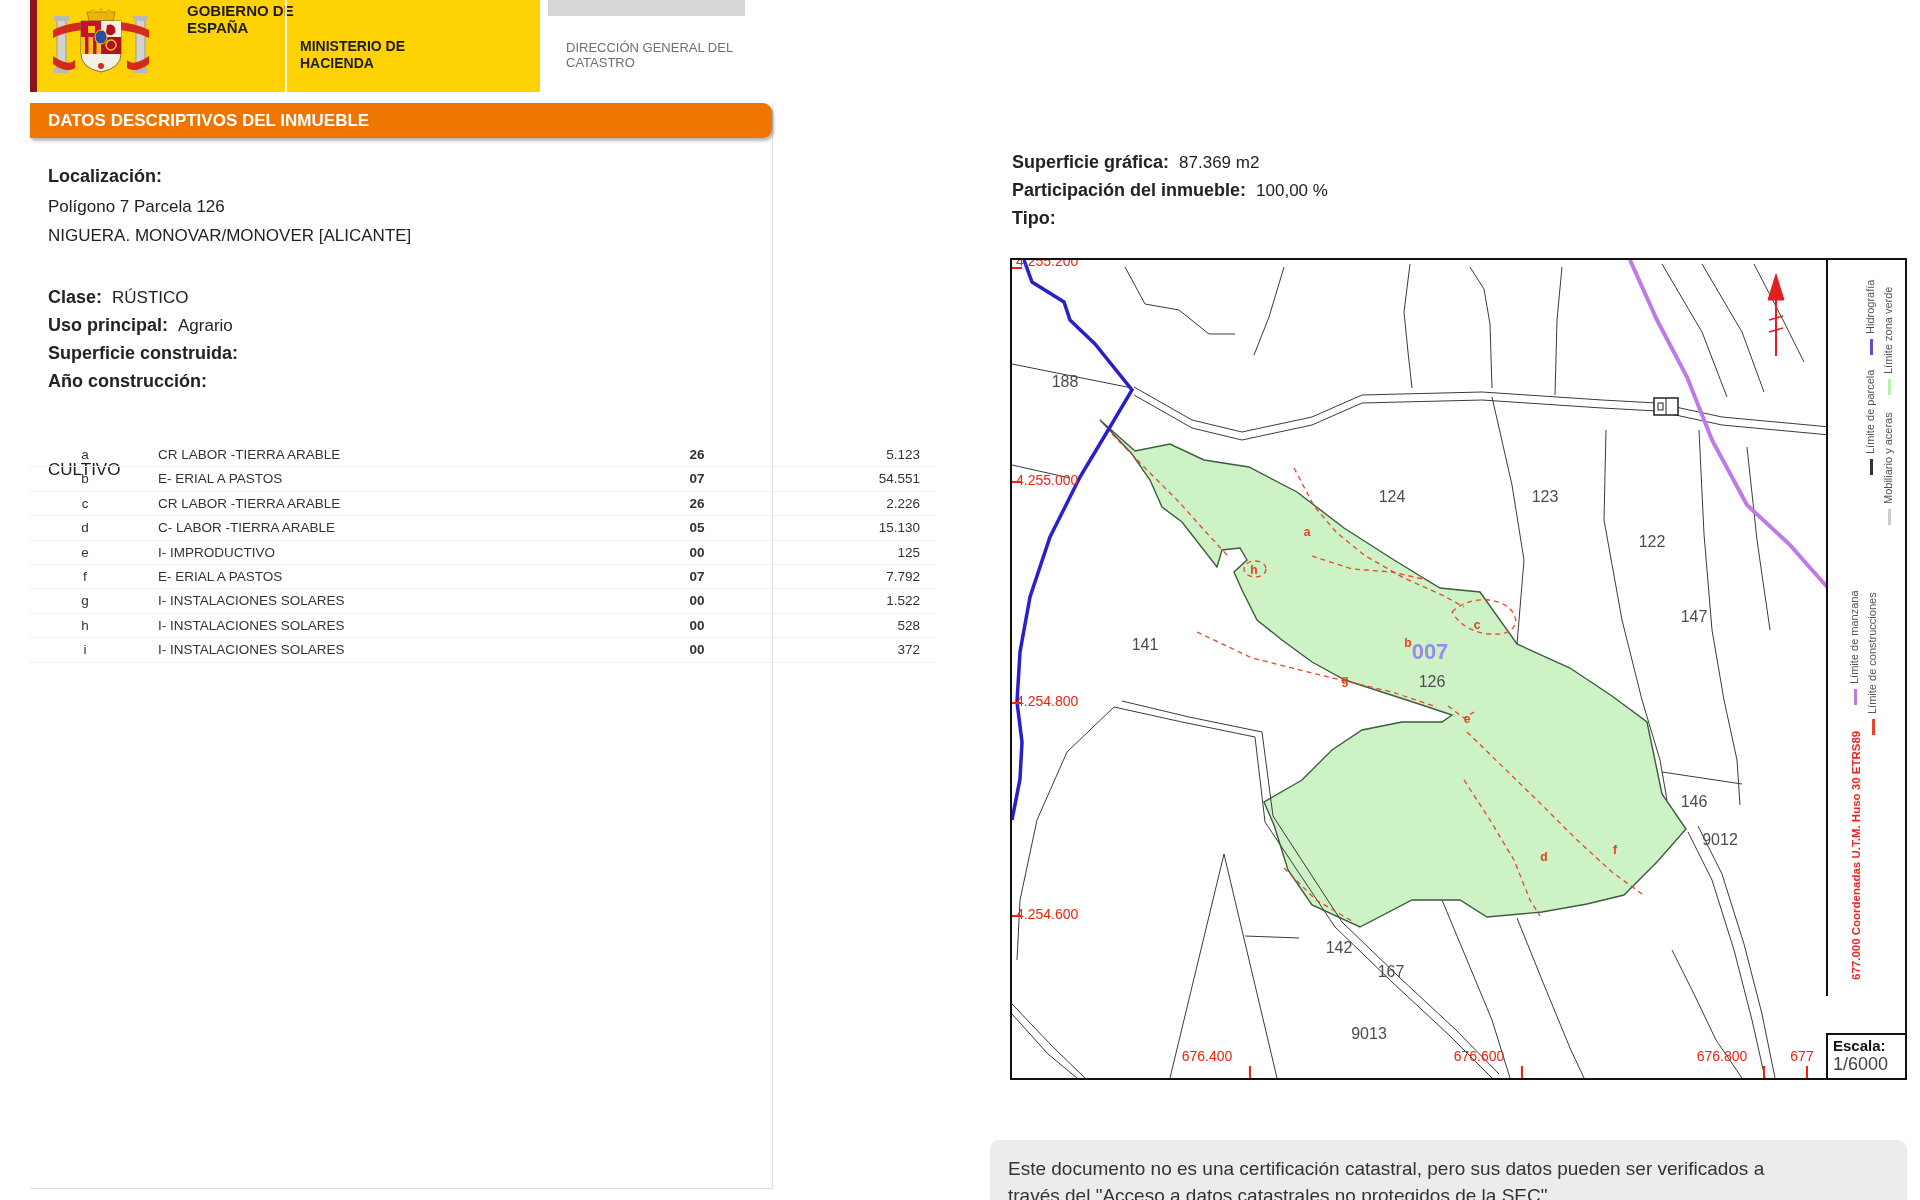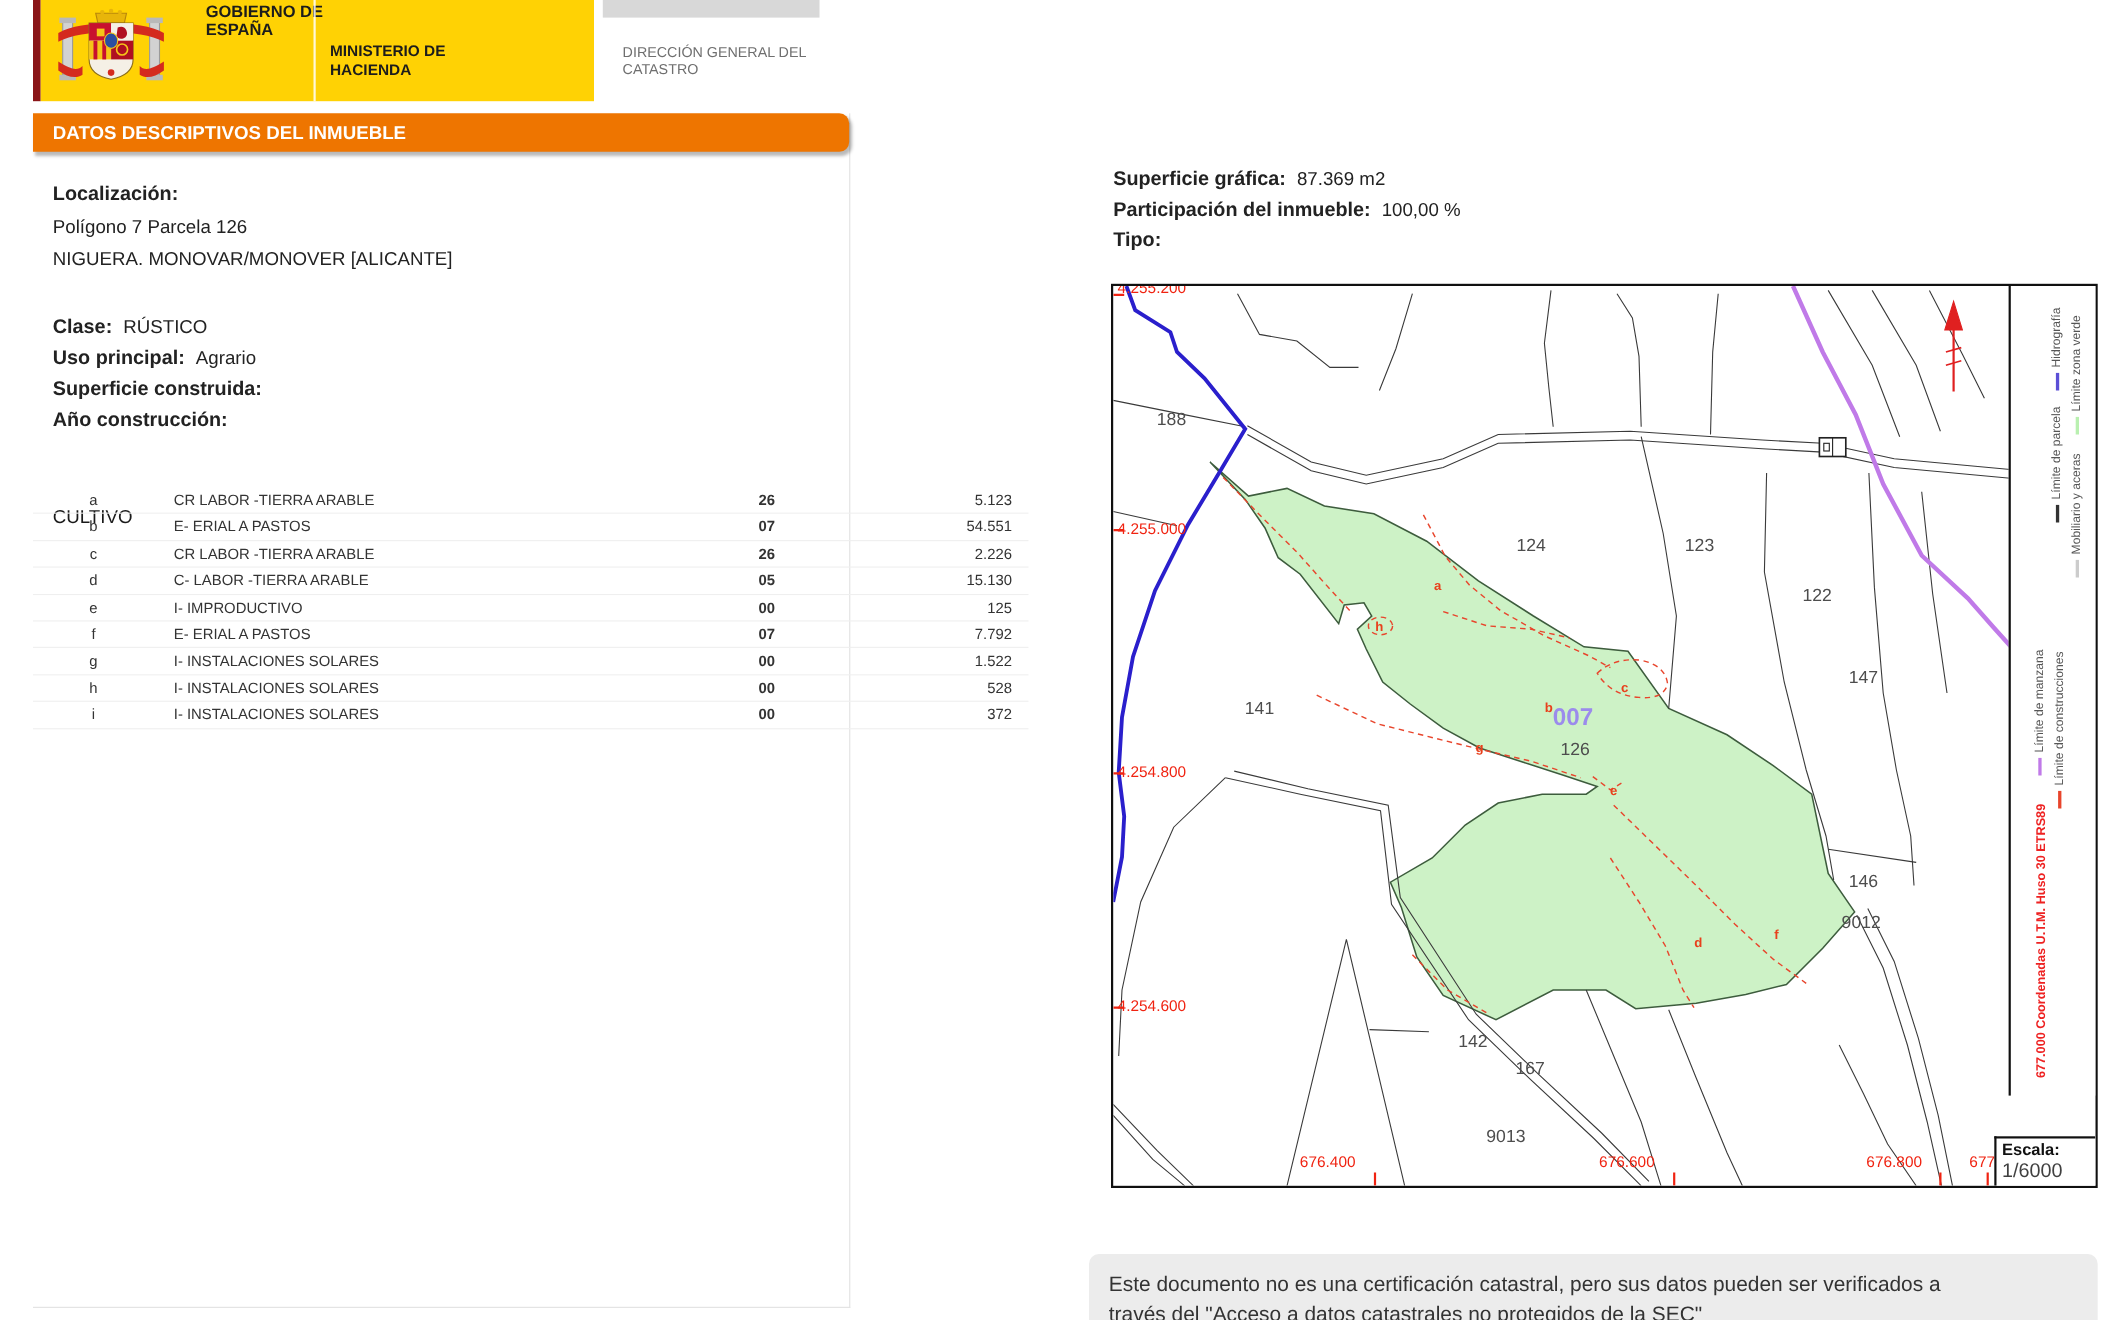--- a/index.html
+++ b/index.html
@@ -55,21 +55,21 @@
   .coord{position:absolute;font-size:14px;color:#f02311;white-space:nowrap;}
   .coord.xc{transform:translateX(-50%);}
   .sidebar{position:absolute;right:0;top:0;width:79px;height:736px;background:#fff;border-left:2px solid #101010;box-sizing:border-box;}
   .legend-item{position:absolute;transform:rotate(-90deg);transform-origin:0 0;white-space:nowrap;
                font-size:11px;color:#555;}
   .legend-item .dash{display:inline-block;width:16px;height:3px;vertical-align:middle;margin-right:5px;}
   .d0{background:#5b4fd6;} .d1{background:#b9f0b0;} .d2{background:#333333;}
   .d3{background:#cccccc;} .d4{background:#c07ae8;} .d5{background:#e8452c;}
   .coord-note{position:absolute;transform:rotate(-90deg);transform-origin:0 0;white-space:nowrap;
               font-size:11.5px;font-weight:bold;color:#ee2222;}
-  .escala{position:absolute;right:0;bottom:0;width:92px;height:45px;border-left:2px solid #101010;border-top:2px solid #101010;
+  .escala{position:absolute;right:0;bottom:0;width:79px;height:45px;border-left:2px solid #101010;border-top:2px solid #101010;
           box-sizing:border-box;background:#fff;padding:2px 0 0 5px;}
   .escala .el{font-size:15px;font-weight:bold;color:#111;}
   .escala .ev{font-size:18px;color:#404040;}
 
   
   .disclaimer{left:990px;top:1140px;width:917px;height:75px;background:#ececec;border-radius:9px;
               padding:15px 18px;box-sizing:border-box;font-size:19px;line-height:27px;color:#333;}
   .disclaimer .inner{width:810px;}
 </style>
 </head>
@@ -285,21 +285,21 @@
     <div class="coord xc" style="left:790px;top:788px;">677</div>
 
     <div class="map-label" style="left:53px;top:122px;">188</div>
     <div class="map-label" style="left:380px;top:237px;">124</div>
     <div class="map-label" style="left:533px;top:237px;">123</div>
     <div class="map-label" style="left:640px;top:282px;">122</div>
     <div class="map-label" style="left:682px;top:357px;">147</div>
     <div class="map-label" style="left:133px;top:385px;">141</div>
     <div class="map-label" style="left:420px;top:422px;">126</div>
     <div class="map-label" style="left:682px;top:542px;">146</div>
-    <div class="map-label" style="left:680px;top:580px;">9012</div>
+    <div class="map-label" style="left:708px;top:580px;">9012</div>
     <div class="map-label" style="left:327px;top:688px;">142</div>
     <div class="map-label" style="left:379px;top:712px;">167</div>
     <div class="map-label" style="left:357px;top:774px;">9013</div>
     <div class="map-label big" style="left:418px;top:392px;">007</div>
 
     <div class="sub-letter" style="left:295px;top:272px;">a</div>
     <div class="sub-letter" style="left:242px;top:310px;">h</div>
     <div class="sub-letter" style="left:396px;top:383px;">b</div>
     <div class="sub-letter" style="left:465px;top:365px;">c</div>
     <div class="sub-letter" style="left:333px;top:420px;">g</div>

